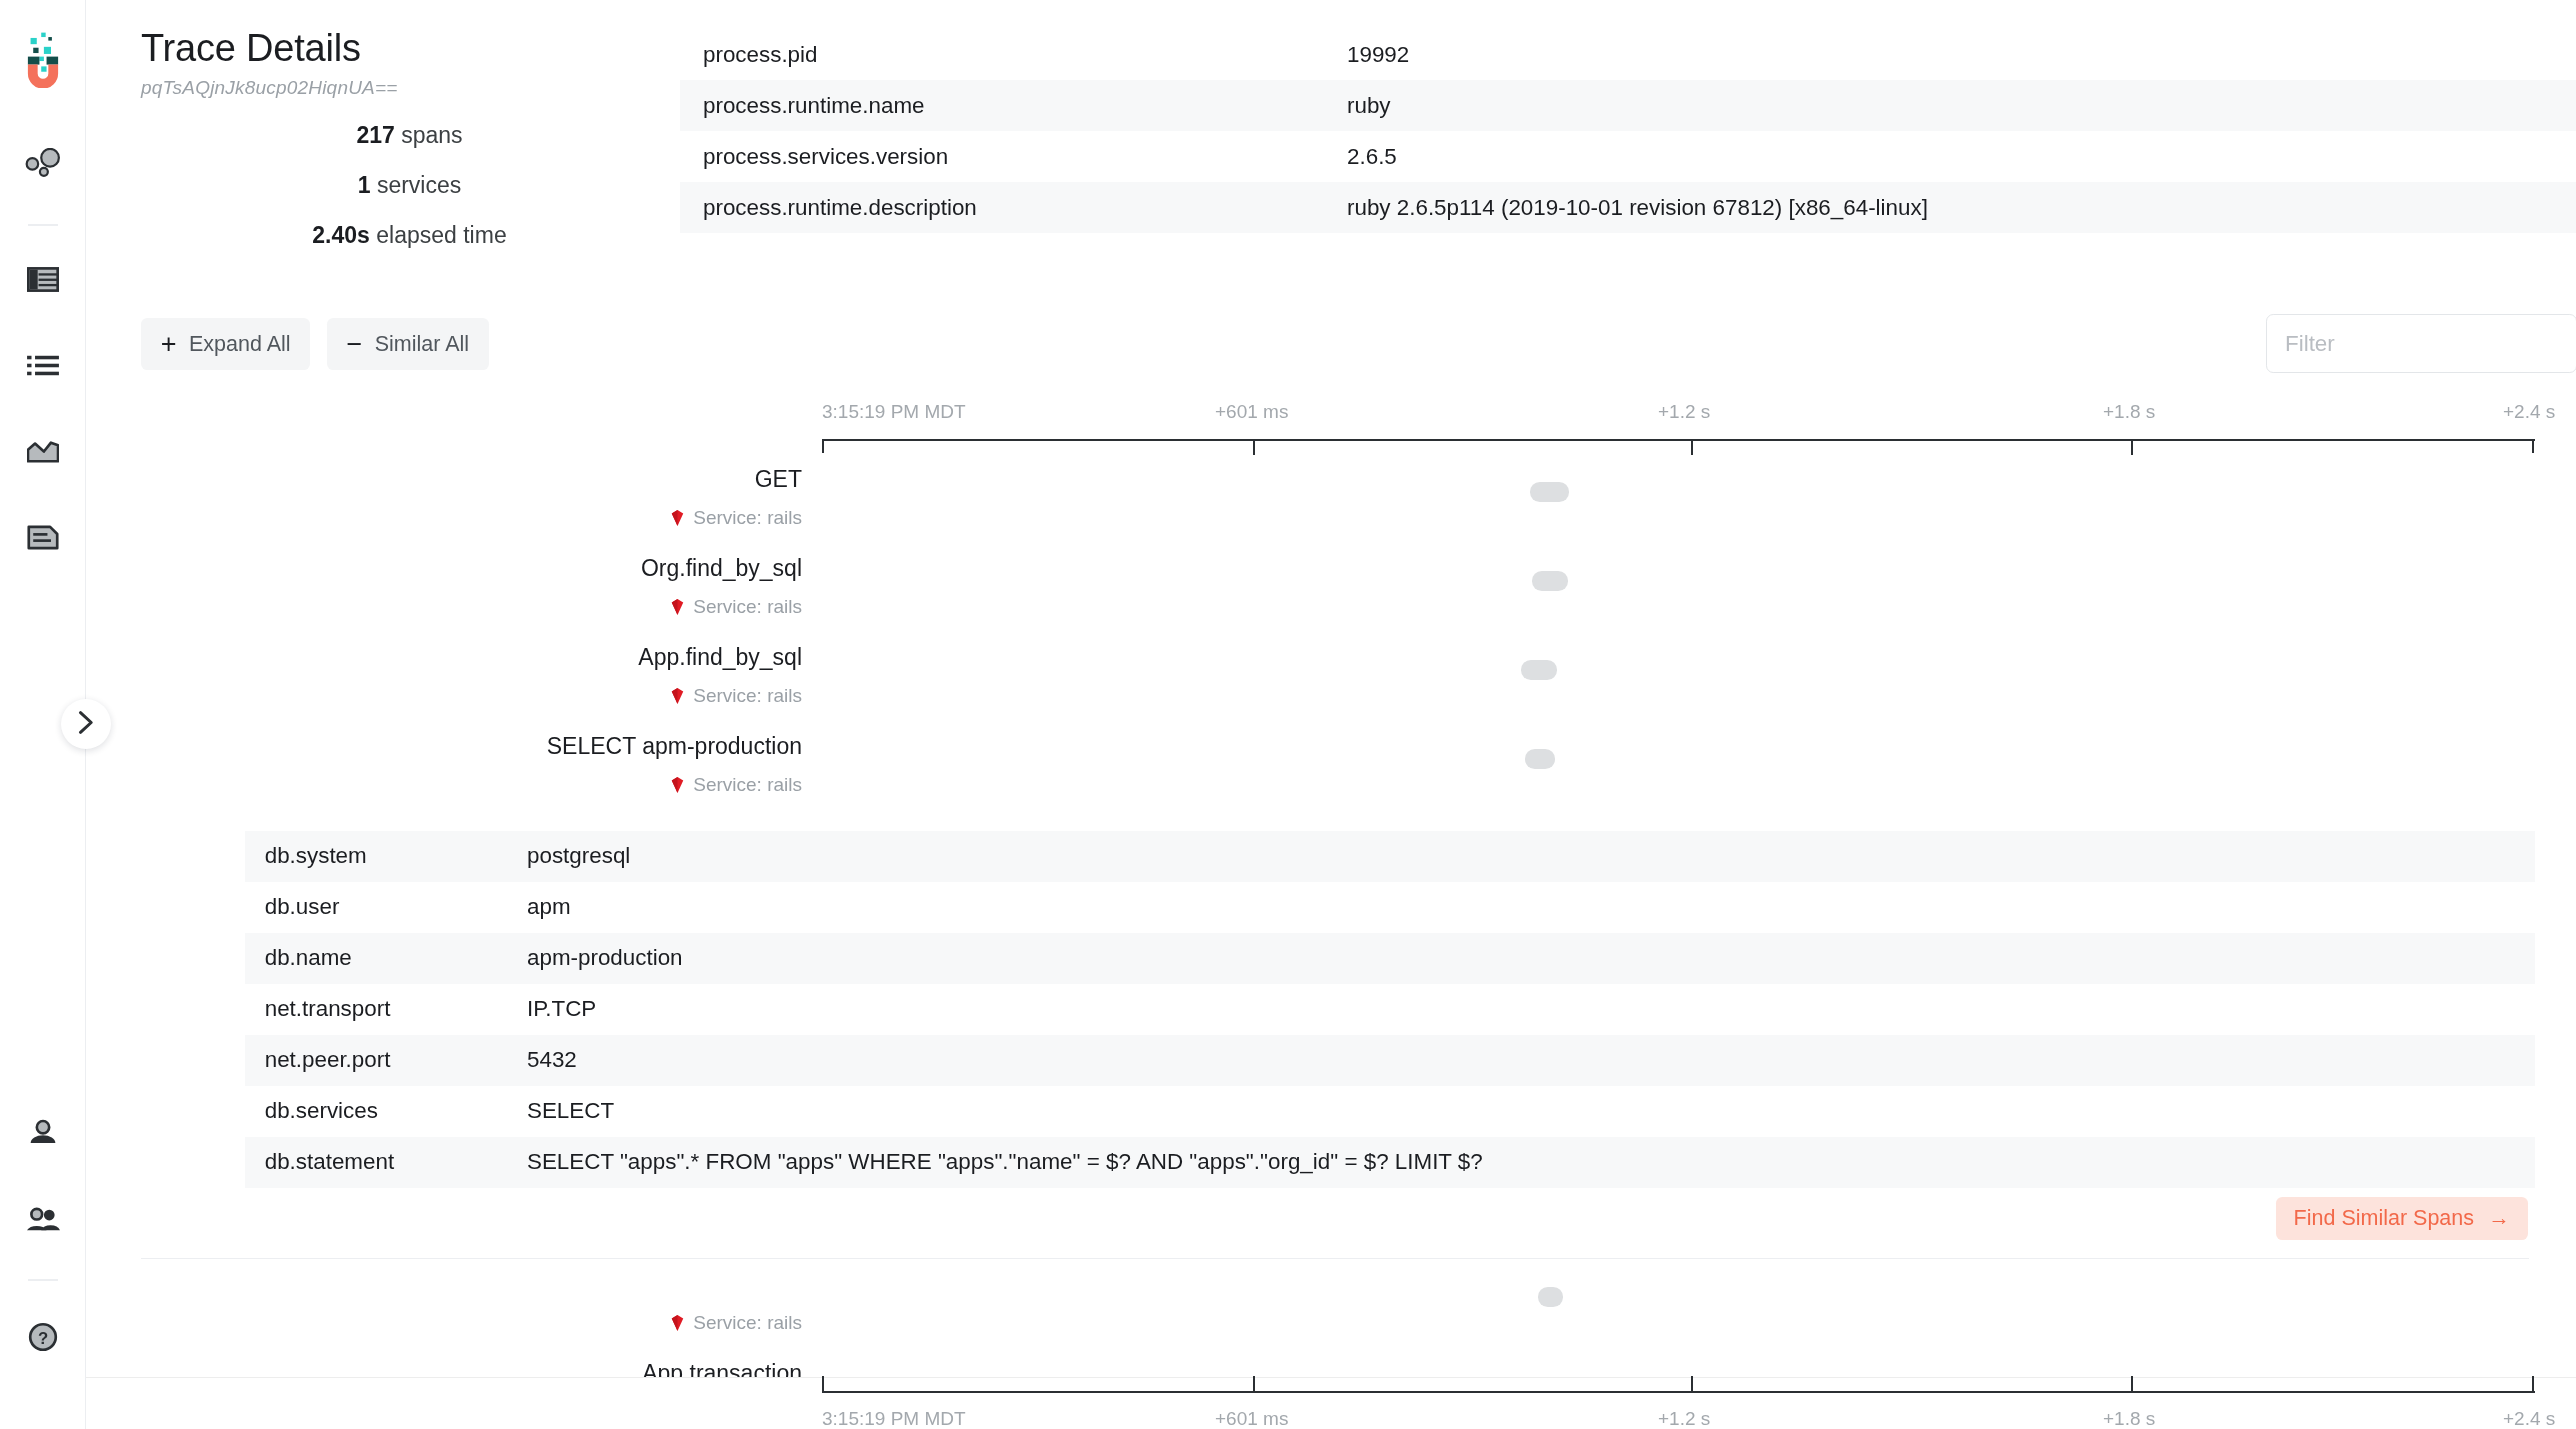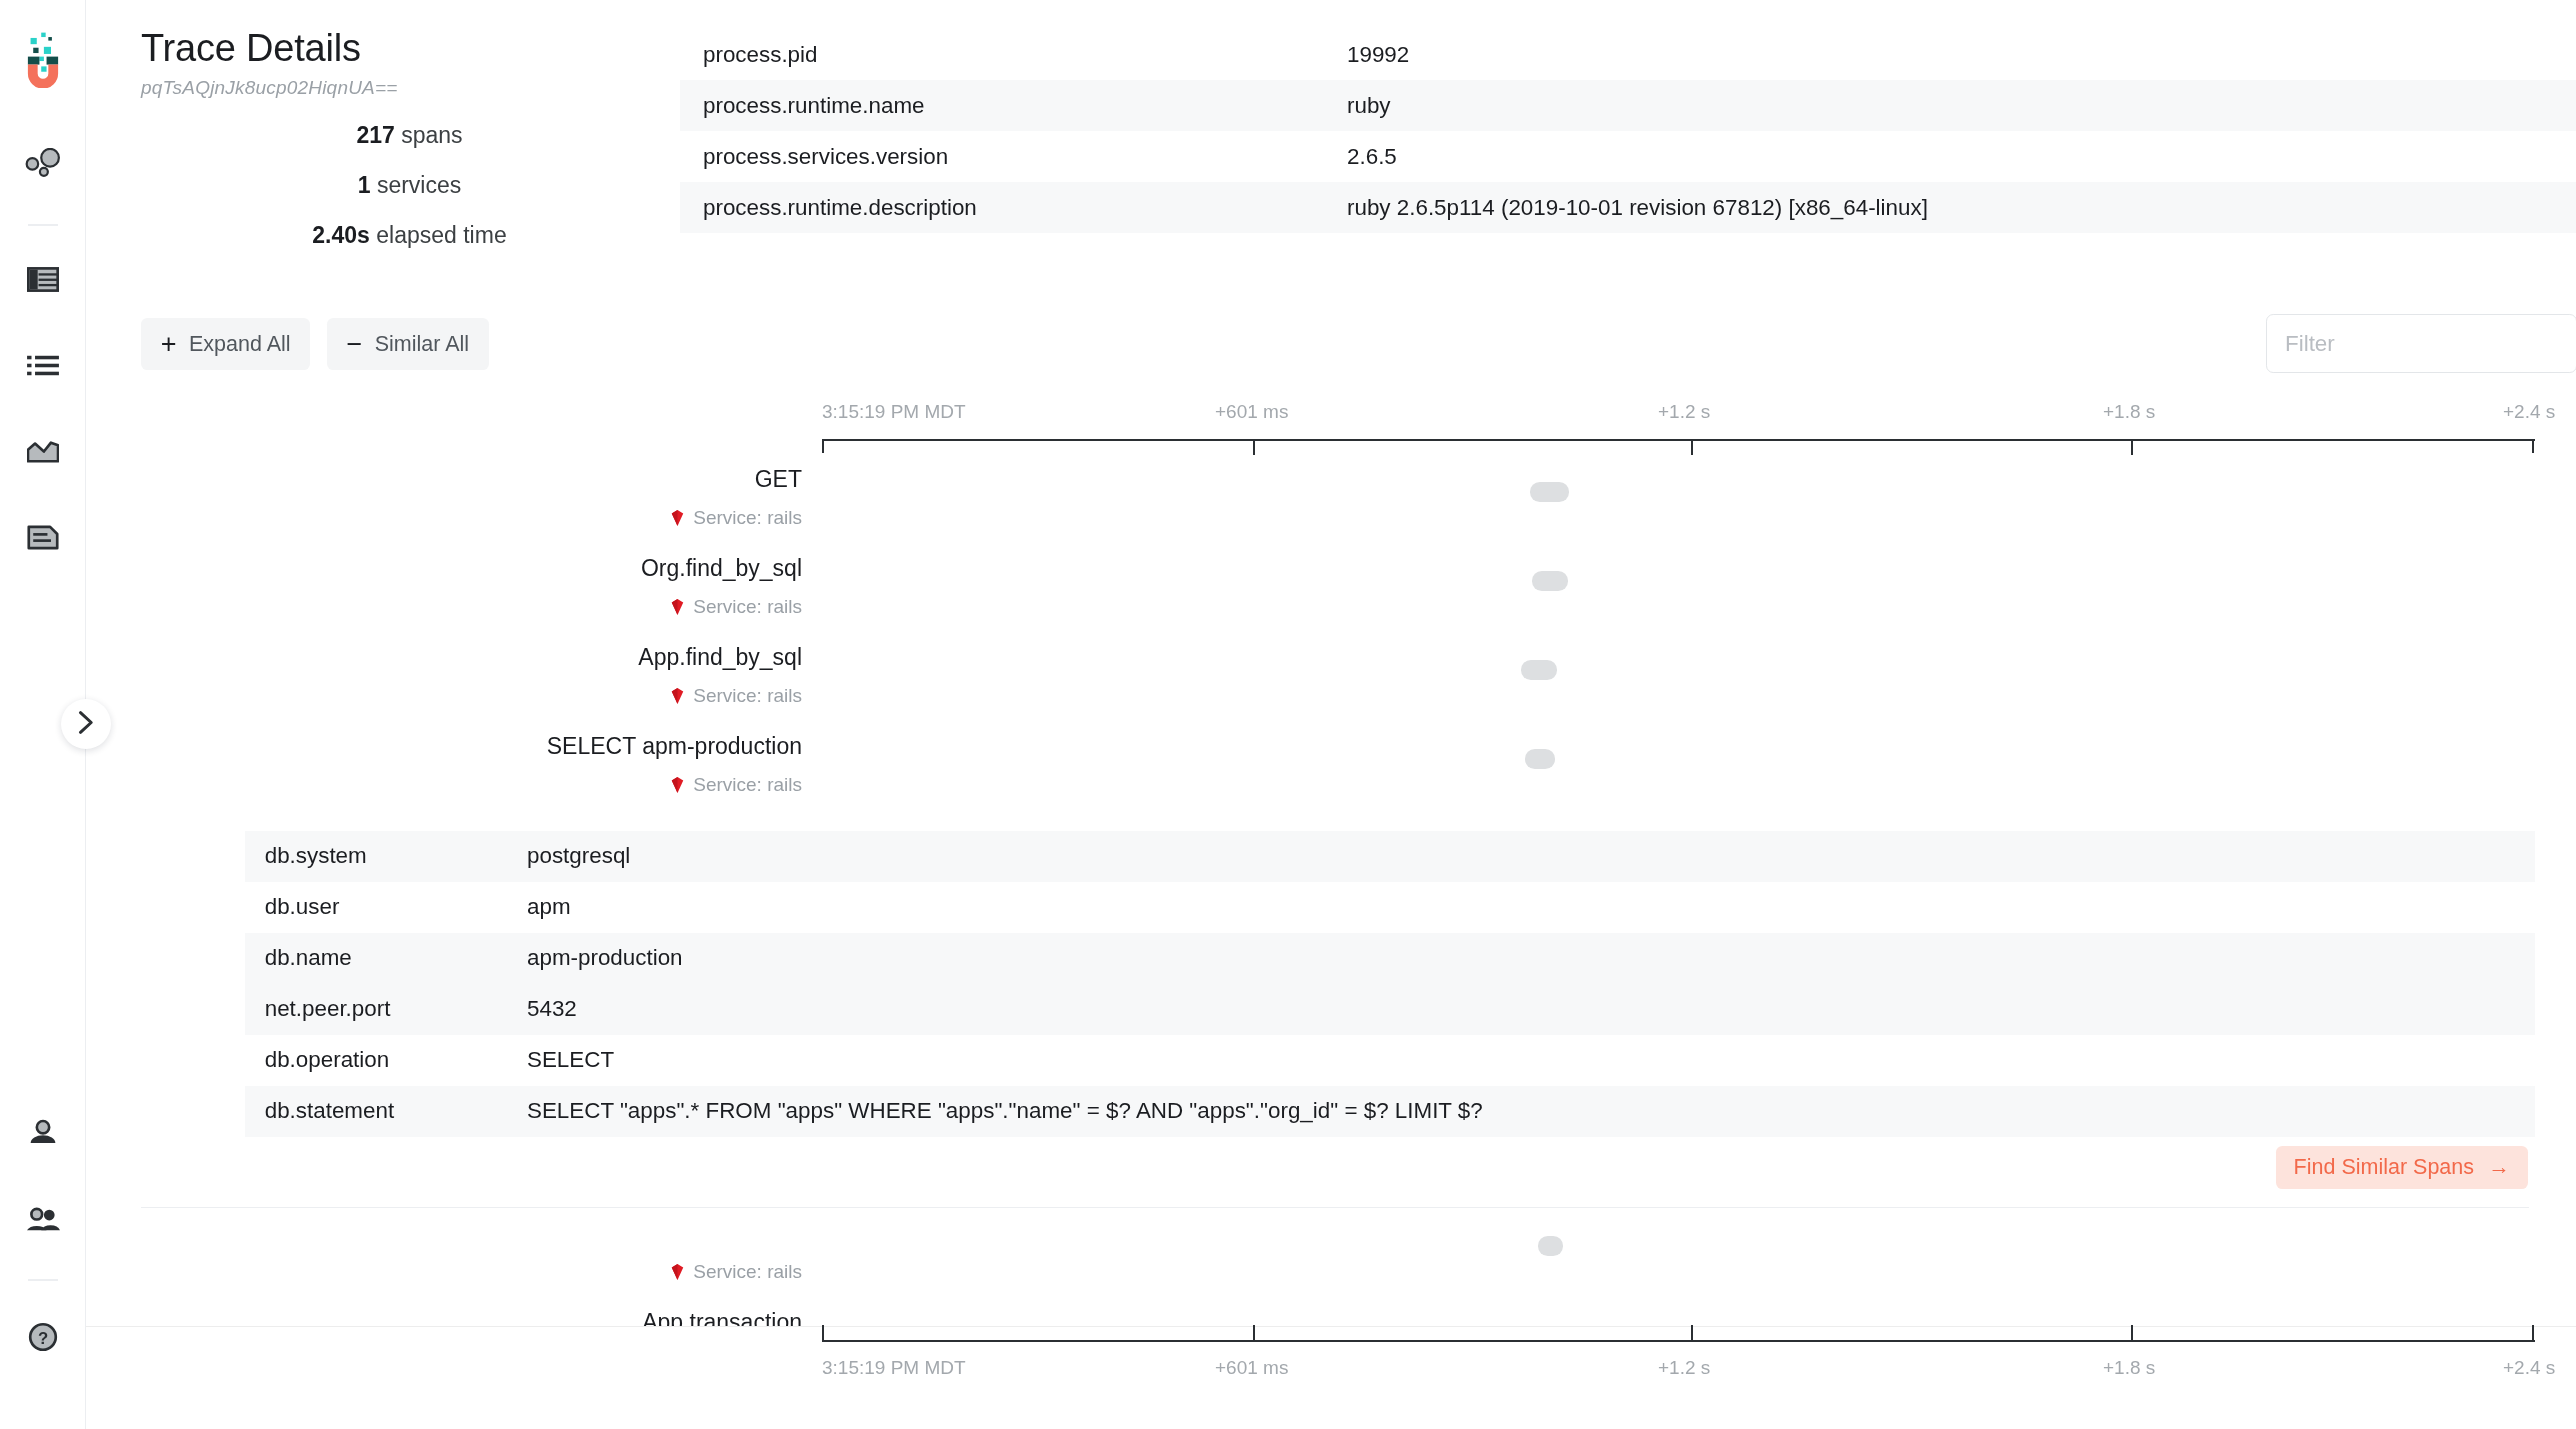--- a/index.html
+++ b/index.html
@@ -376,26 +376,30 @@
                 <td class="v">postgresql</td>
               </tr>
               <tr>
                 <td class="k">db.user</td>
                 <td class="v">apm</td>
               </tr>
               <tr class="alt">
                 <td class="k">db.name</td>
                 <td class="v">apm-production</td>
               </tr>
+              <tr>
+                <td class="k">net.transport</td>
+                <td class="v">IP.TCP</td>
+              </tr>
               <tr class="alt">
                 <td class="k">net.peer.port</td>
                 <td class="v">5432</td>
               </tr>
               <tr>
-                <td class="k">db.operation</td>
+                <td class="k">db.services</td>
                 <td class="v">SELECT</td>
               </tr>
               <tr class="alt">
                 <td class="k">db.statement</td>
                 <td class="v">SELECT "apps".* FROM "apps" WHERE "apps"."name" = $? AND "apps"."org_id" = $? LIMIT $?</td>
               </tr>
             </tbody>
           </table>
 
           <div class="find-similar-wrap">

